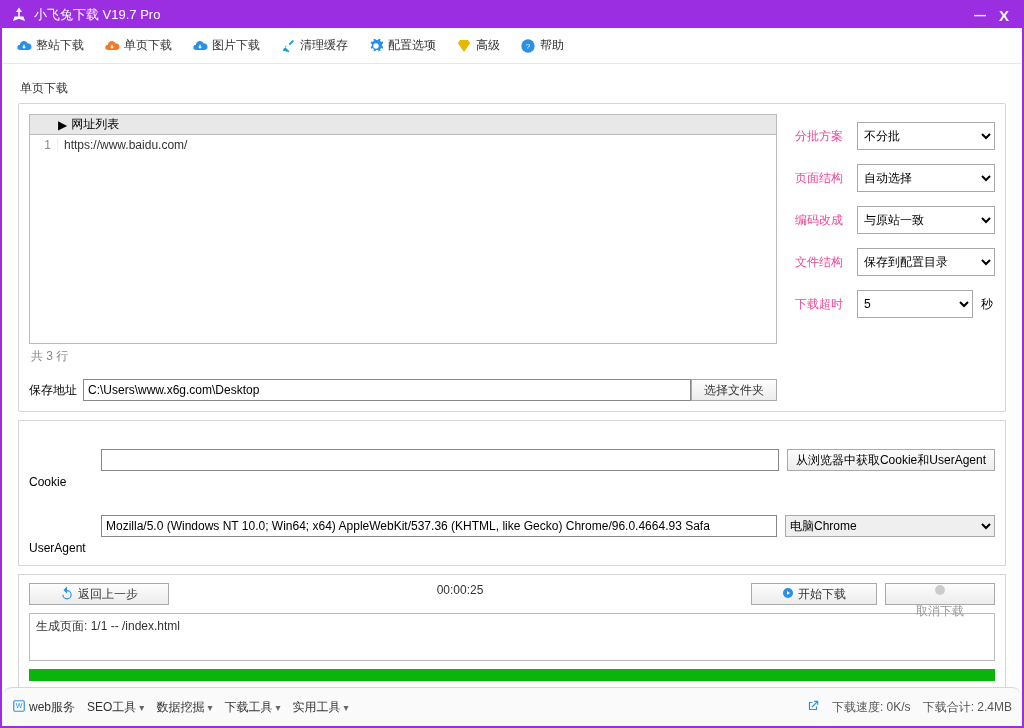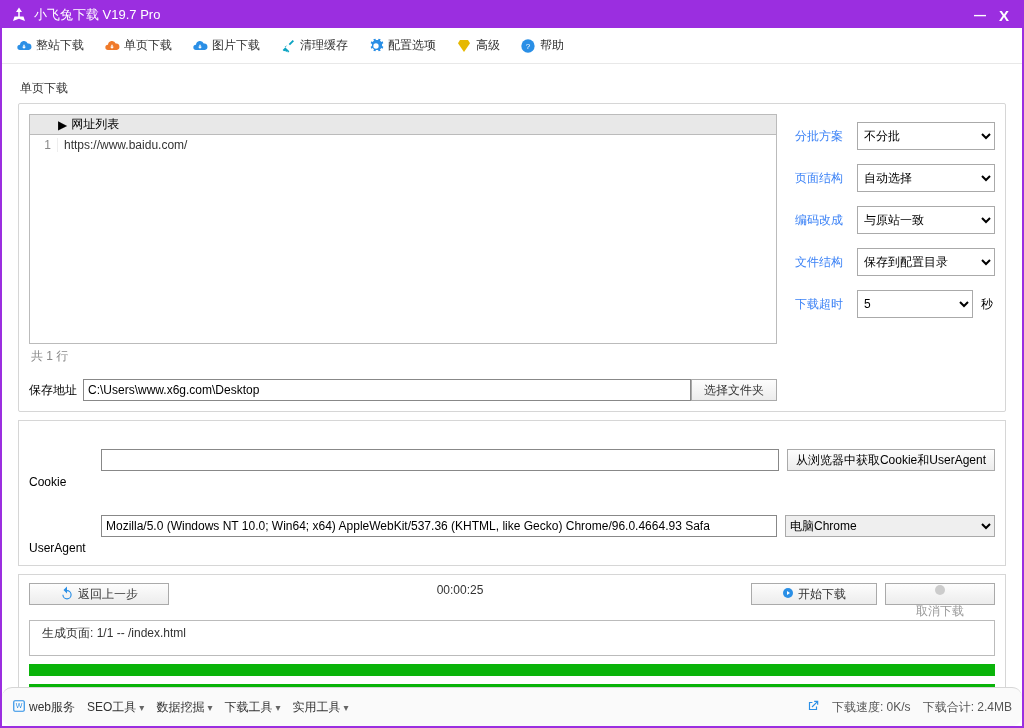--- a/index.html
+++ b/index.html
@@ -18,39 +18,39 @@
 .url-panel { flex: 1; display: flex; flex-direction: column; }
 .url-list { border: 1px solid #bbb; background: #fff; height: 230px; position: relative; }
 .url-header { background: #e8e8e8; border-bottom: 1px solid #bbb; height: 20px; display: flex; align-items: center; padding-left: 28px; cursor: pointer; }
 .url-header .tri { margin-right: 4px; }
 .url-row { display: flex; height: 20px; align-items: center; }
 .url-row .ln { width: 28px; text-align: right; color: #888; padding-right: 6px; border-right: 1px solid #eee; }
 .url-row .txt { padding-left: 6px; color: #333; }
 .url-footer { color: #888; padding: 4px 2px; font-size: 12px; }
 .side-opts { width: 200px; display: flex; flex-direction: column; gap: 14px; padding-top: 8px; }
 .opt-row { display: flex; align-items: center; gap: 8px; }
-.opt-row label { width: 54px; color: #3b82f6; white-space: nowrap; }
+.opt-row label { width: 54px; color: #ec4899; white-space: nowrap; }
 .opt-row select { flex: 1; height: 28px; border: 1px solid #aaa; background: #fff; padding: 0 2px; }
 .opt-row .unit { width: 14px; }
 .save-row { display: flex; align-items: center; gap: 0; margin-top: 10px; }
 .save-row label { width: 54px; }
 .save-row input { flex: 1; height: 22px; border: 1px solid #888; padding: 0 4px; }
 .btn { height: 22px; border: 1px solid #aaa; background: linear-gradient(#fdfdfd,#ececec); padding: 0 12px; cursor: pointer; display: flex; align-items: center; gap: 4px; color: #333; }
 .btn.wide { padding: 0 30px; }
 .btn.disabled { color: #999; flex-direction: column; }
 .group2 { border: 1px solid #d6d6d6; padding: 10px; margin-bottom: 8px; }
 .field-row { display: flex; align-items: center; gap: 8px; margin-bottom: 8px; }
 .field-row label { width: 64px; margin-top: 44px; }
 .field-row input { flex: 1; height: 22px; border: 1px solid #888; padding: 0 4px; }
 .field-row select { width: 210px; height: 22px; border: 1px solid #aaa; background: #efefef; }
 .btn-get { height: 22px; border: 1px solid #aaa; background: linear-gradient(#fdfdfd,#ececec); padding: 0 8px; cursor: pointer; font-size: 11px; }
 .group3 { border: 1px solid #d6d6d6; padding: 8px 10px 10px 10px; }
 .action-row { display: flex; gap: 8px; height: 30px; }
 .action-row .timer { flex: 1; text-align: center; color: #333; }
-.log-box { border: 1px solid #bbb; height: 36px; margin-top: 7px; padding: 4px 12px; background: #fff; color: #333; overflow: hidden; }
+.log-box { border: 1px solid #bbb; height: 48px; margin-top: 0; padding: 4px 6px; background: #fff; color: #333; overflow: hidden; }
 .progress { height: 12px; background: #fff; border: 0; margin-top: 8px; }
 .progress .bar { height: 100%; background: #0ab40a; width: 100%; }
 .statusbar { position: absolute; bottom: 2px; left: 2px; right: 2px; height: 39px; border-top: 1px solid #d6d6d6; display: flex; align-items: center; padding: 0 10px; gap: 12px; background: #fafafa; border-radius: 10px; }
 .statusbar .st-item { display: flex; align-items: center; gap: 3px; cursor: pointer; color: #333; }
 .statusbar .spacer { flex: 1; }
 .statusbar .right { color: #555; }
 .chev { font-size: 10px; color: #666; }
 .ic-blue { color: #2a8fe6; }
 .ic-orange { color: #f07a2a; }
 .ic-cyan { color: #0aa3c2; }
@@ -138,21 +138,21 @@
         <div class="url-list">
           <div class="url-header">
             <span class="tri">▶</span>
             <span>网址列表</span>
           </div>
           <div class="url-row">
             <span class="ln">1</span>
             <span class="txt">https://www.baidu.com/</span>
           </div>
         </div>
-        <div class="url-footer">共 1 行</div>
+        <div class="url-footer">共 3 行</div>
         <div class="save-row">
           <label>保存地址</label>
           <input type="text" value="C:\Users\www.x6g.com\Desktop" style="">
           <button class="btn">
               <span>选择文件夹</span>
             </button>
         </div>
       </div>
 
       <div class="side-opts">

